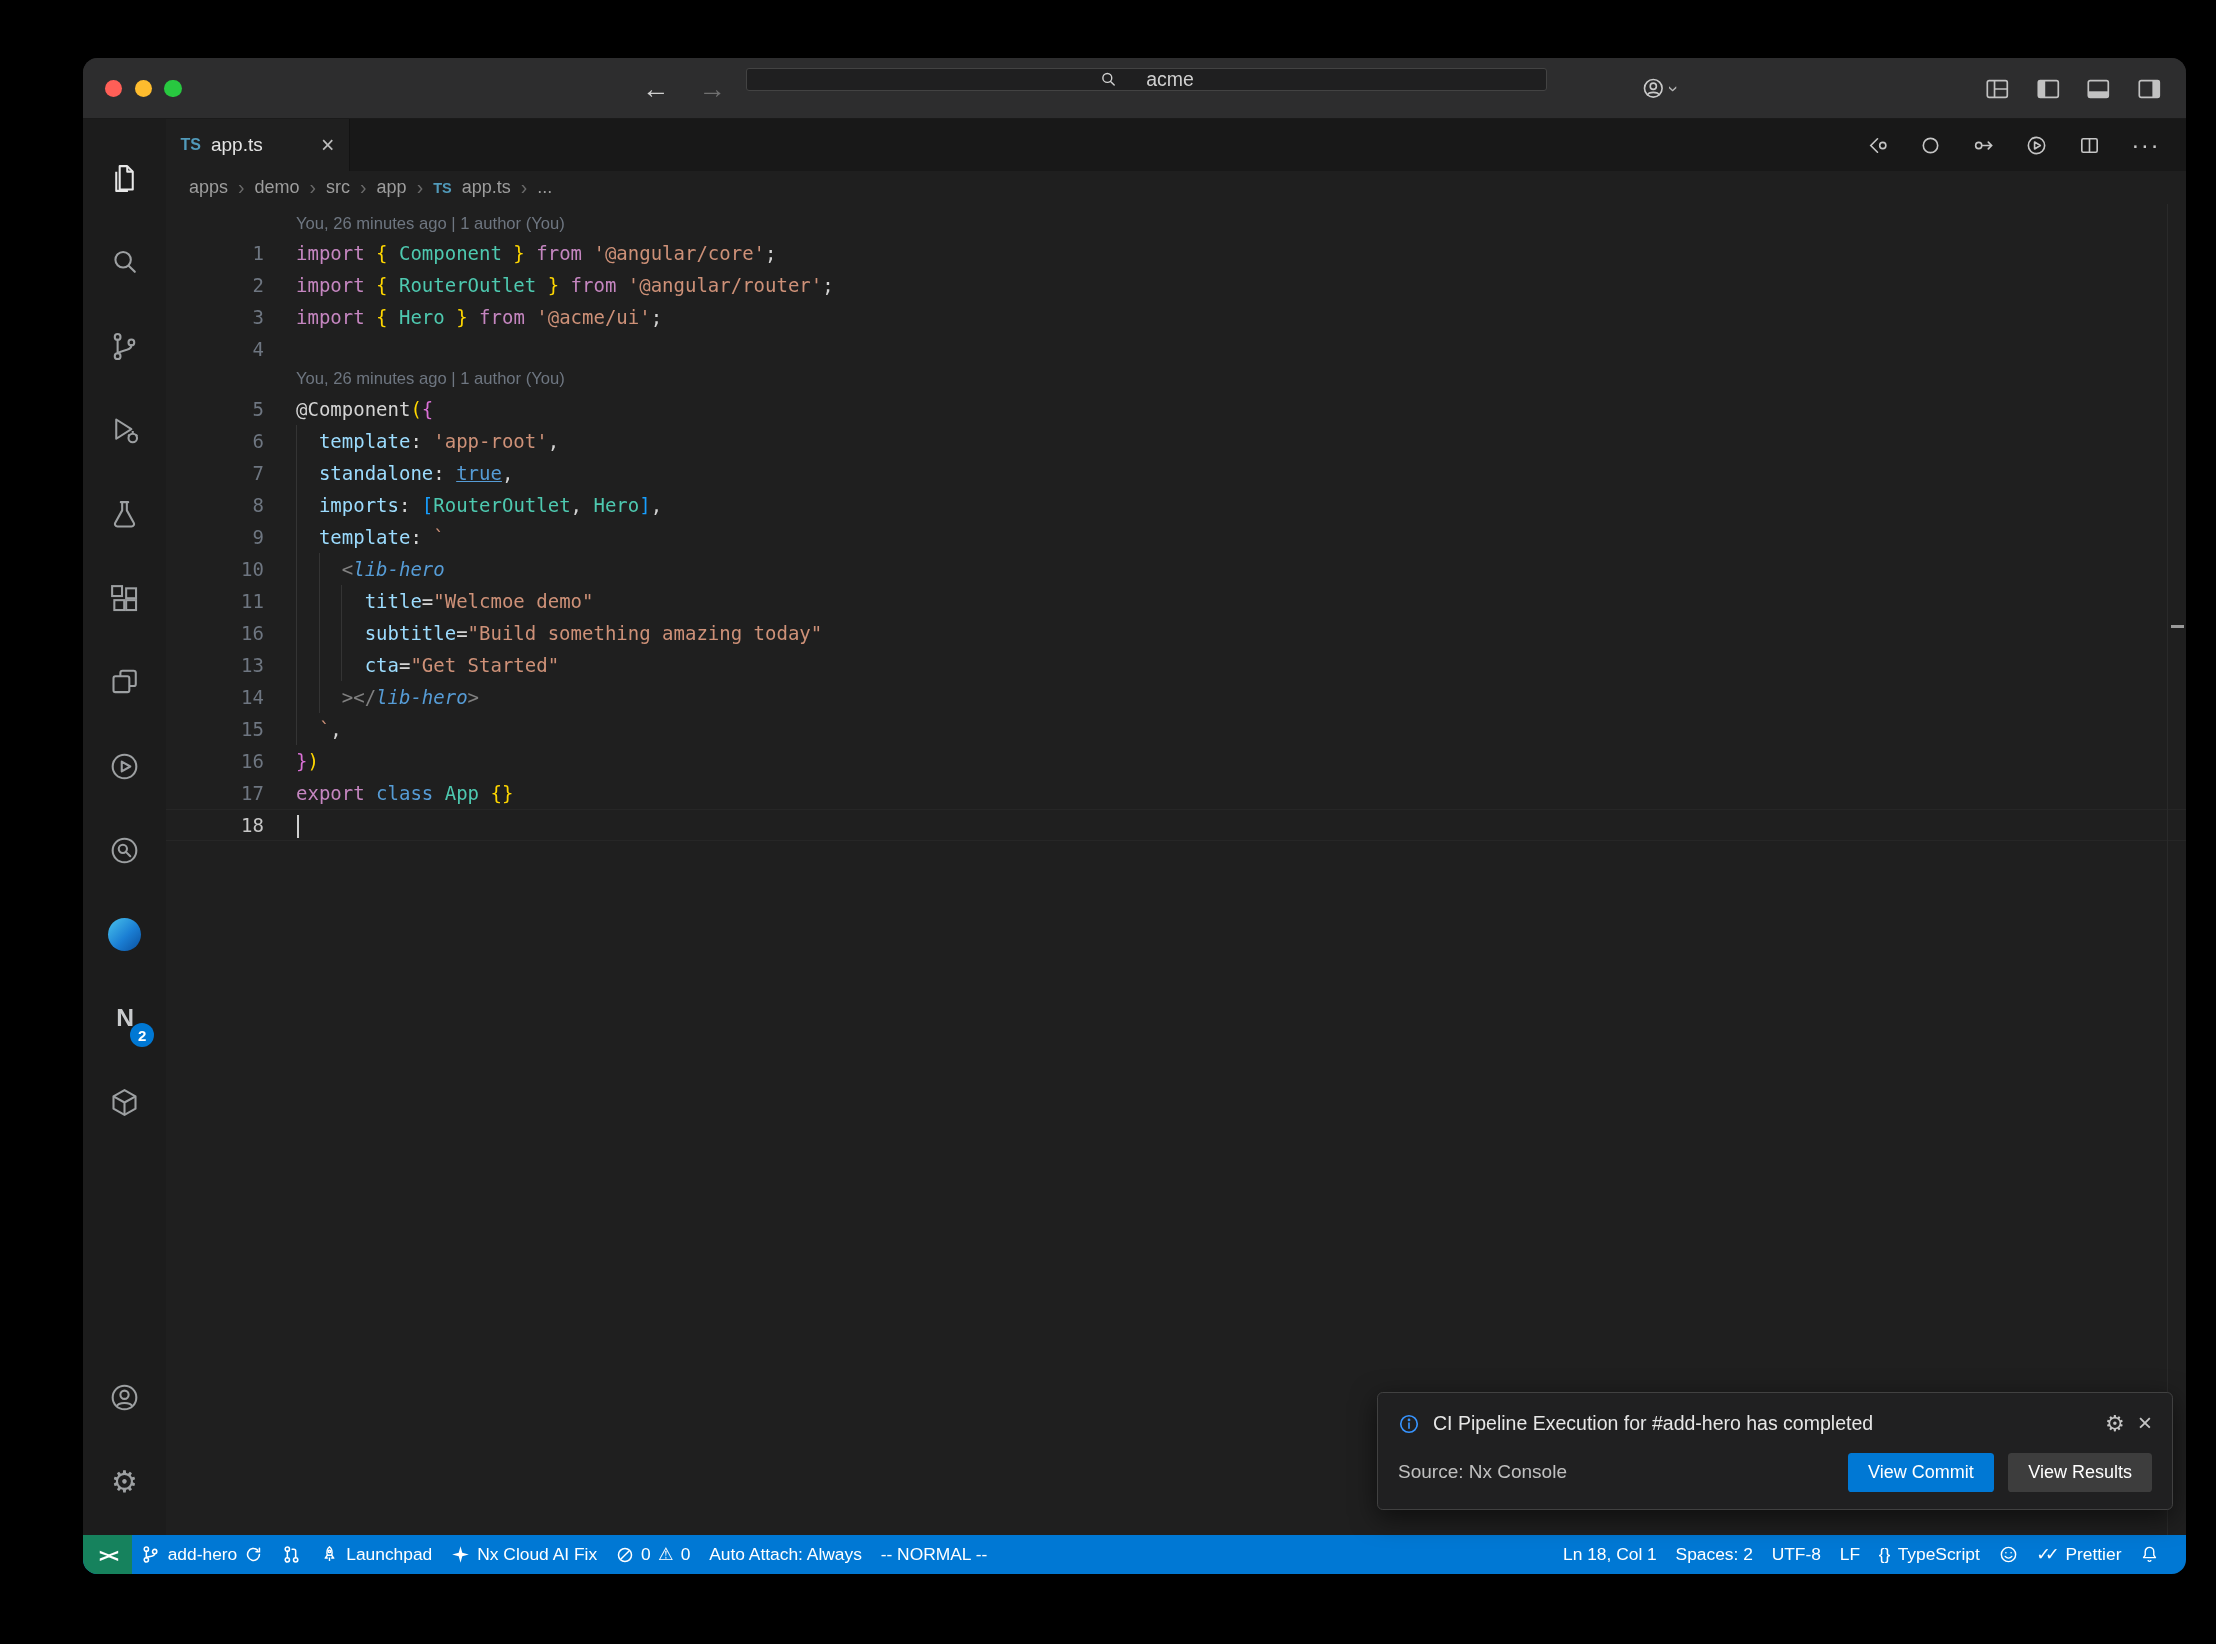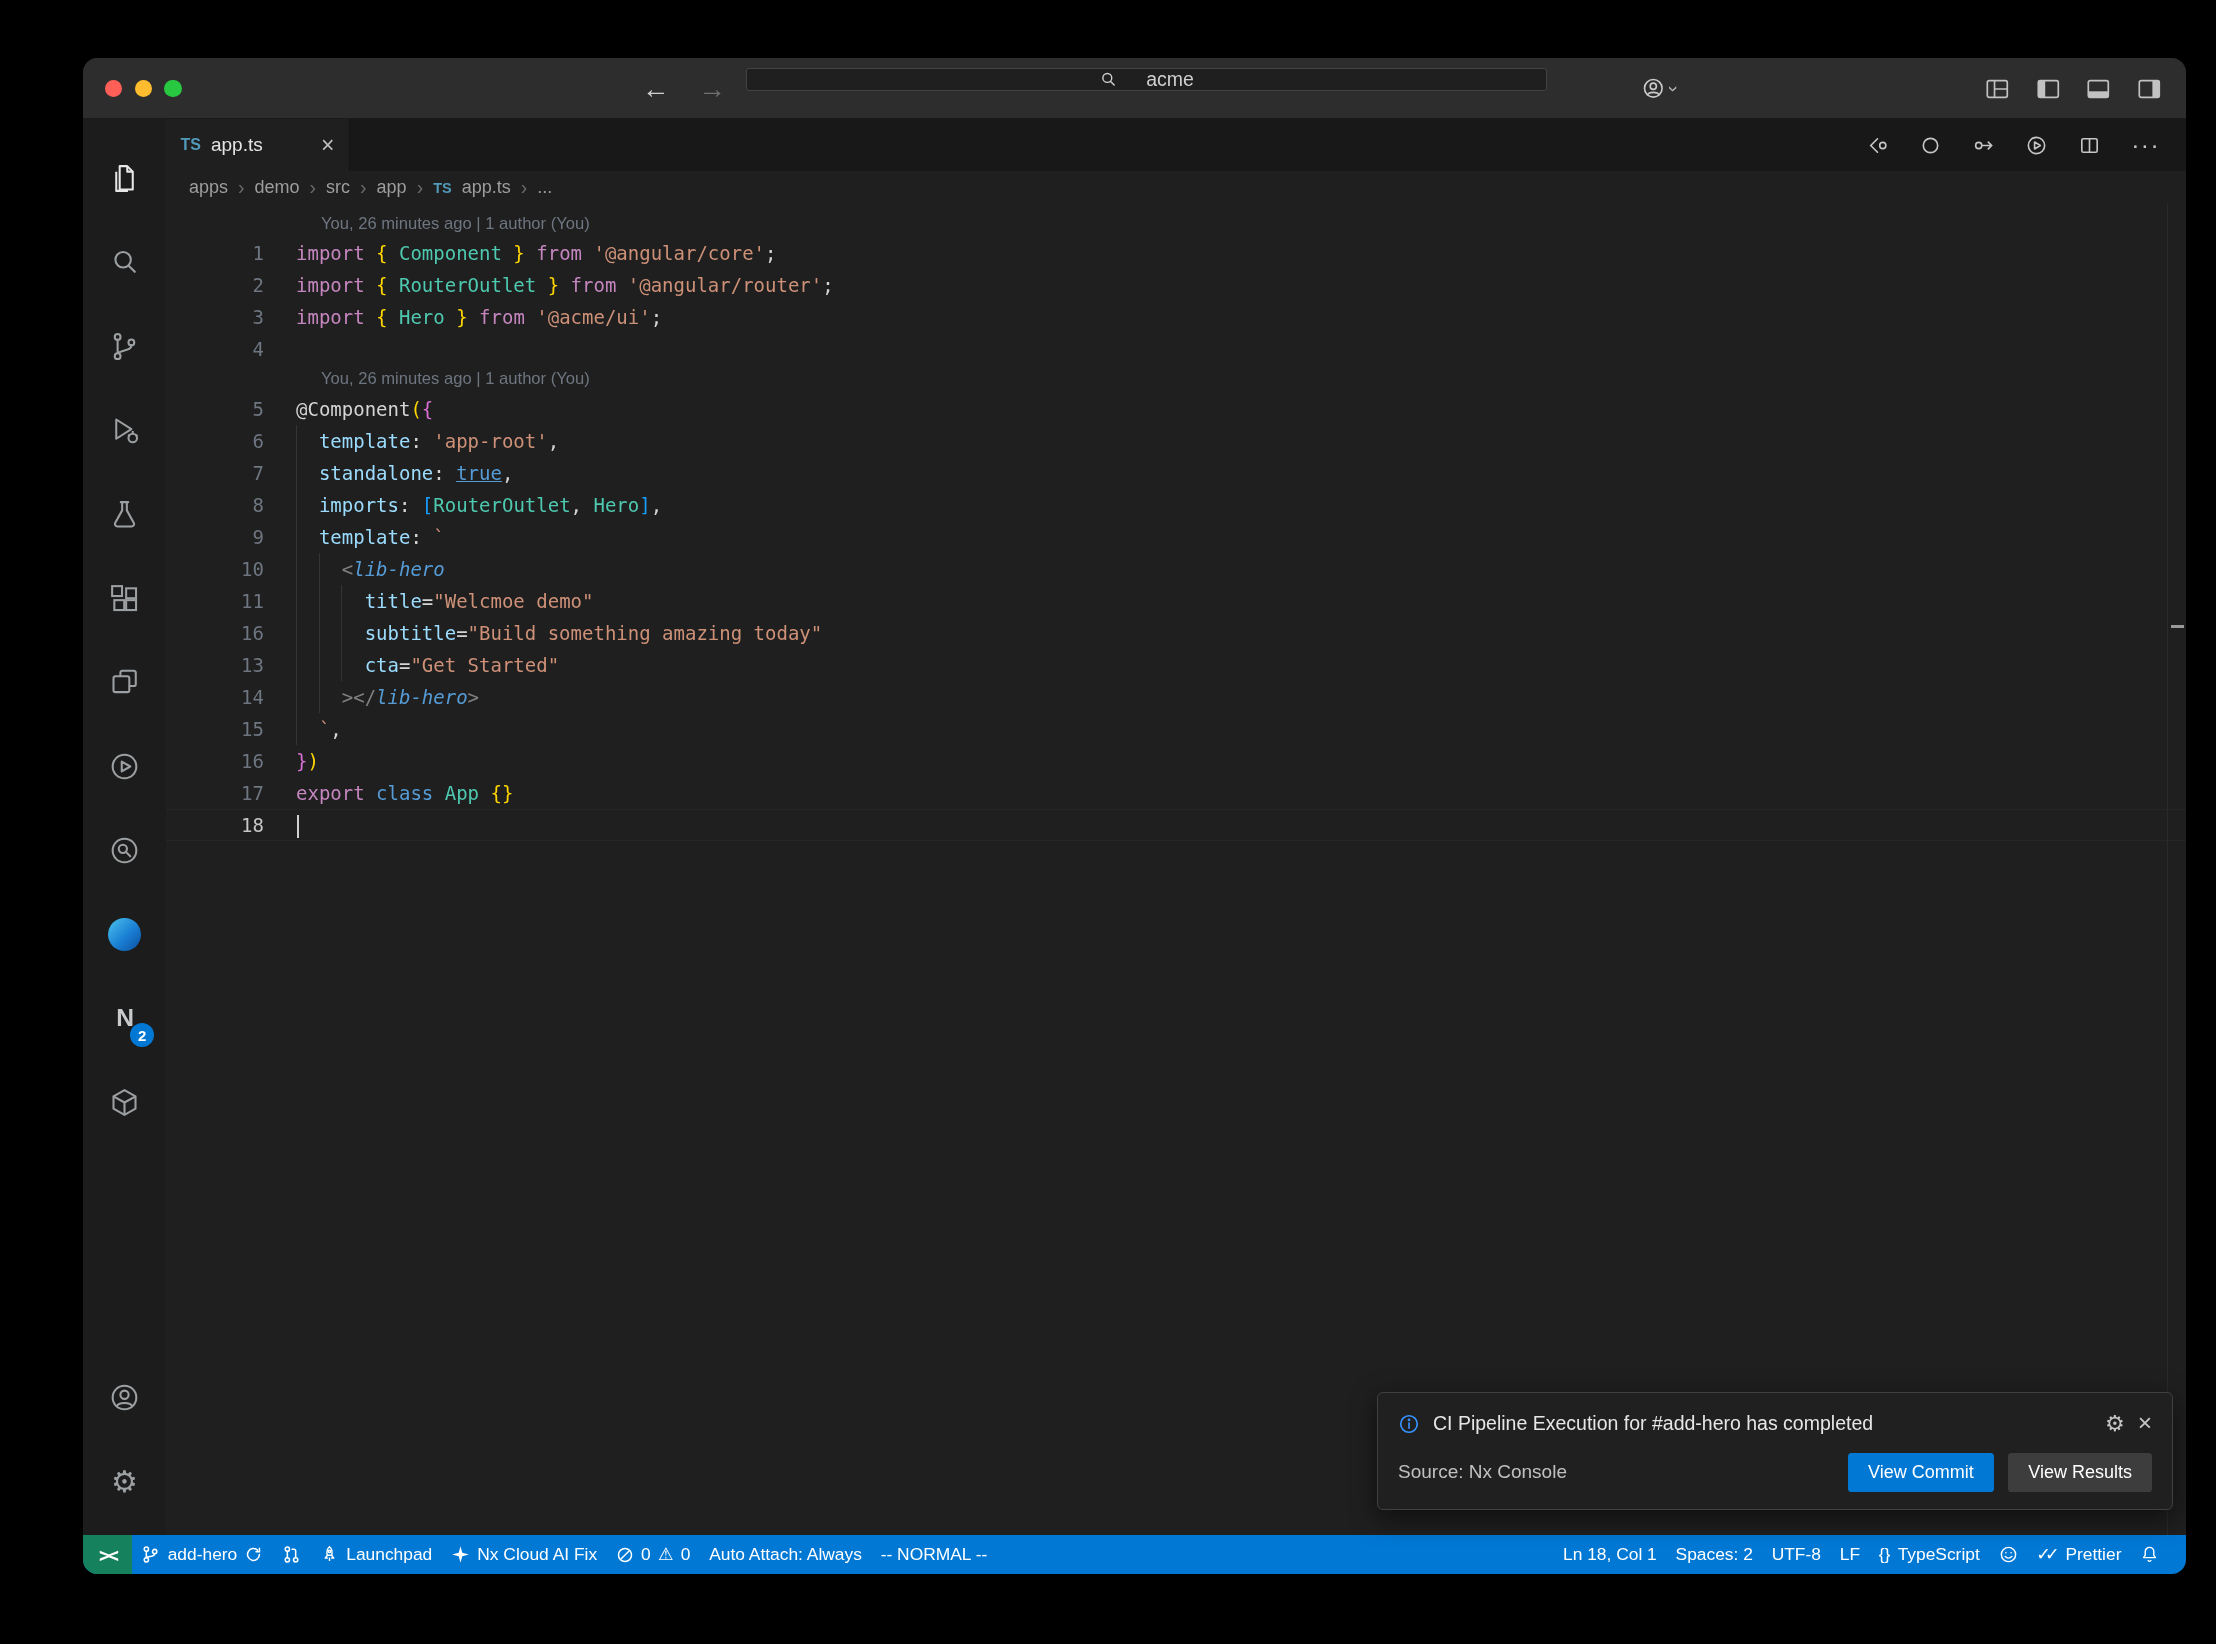--- a/index.html
+++ b/index.html
@@ -61,21 +61,21 @@
   .bc-ts{color:var(--ts-icon,#519aba);font-weight:700;font-size:14.5px;}
 
   
   .code-area{flex:1;position:relative;overflow:hidden;font-family:"DejaVu Sans Mono",monospace;
     font-size:19px;padding-top:5.8px;}
   .crow{display:flex;height:32px;line-height:32px;}
   .crow.active{box-shadow:inset 0 0.7px 0 #2a2a2a, inset 0 -0.7px 0 #2a2a2a;}
   .crow.active .gut{color:#c6c6c6;}
   .gut{width:130px;flex:none;text-align:right;padding-right:32px;color:#6e7681;}
   .lc{white-space:pre;position:relative;flex:1;color:var(--tk-fg,#d4d4d4);}
-  .crow.blame{height:27.5px;line-height:27.5px;gap:25px;}
+  .crow.blame{height:27.5px;line-height:27.5px;}
   .crow.blame .lc{font-family:"Liberation Sans",sans-serif;font-size:16.6px;color:#6e7681;}
   .guide{position:absolute;top:0;bottom:0;width:0.7px;background:#343434;}
   .cursor{display:inline-block;width:2.2px;height:23px;background:#cfd0d0;vertical-align:middle;margin-left:0.7px;}
   .tk-kw{color:var(--tk-kw,#c586c0);}   .tk-kw2{color:var(--tk-kw2,#569cd6);}
   .tk-cls{color:var(--tk-cls,#4ec9b0);} .tk-prop{color:var(--tk-prop,#9cdcfe);}
   .tk-str{color:var(--tk-str,#ce9178);} .tk-const{color:var(--tk-const,#569cd6);text-decoration:underline;}
   .tk-fg{color:var(--tk-fg,#d4d4d4);}   .tk-b1{color:var(--tk-b1,#ffd700);}
   .tk-b2{color:var(--tk-b2,#da70d6);}   .tk-b3{color:var(--tk-b3,#179fff);}
   .tk-tag{color:var(--tk-tag,#569cd6);font-style:italic;} .tk-tagb{color:var(--tk-tagb,#808080);}
   .scroll-strip{position:absolute;right:0;top:0;bottom:0;width:19px;border-left:0.7px solid #2a2a2a;}

